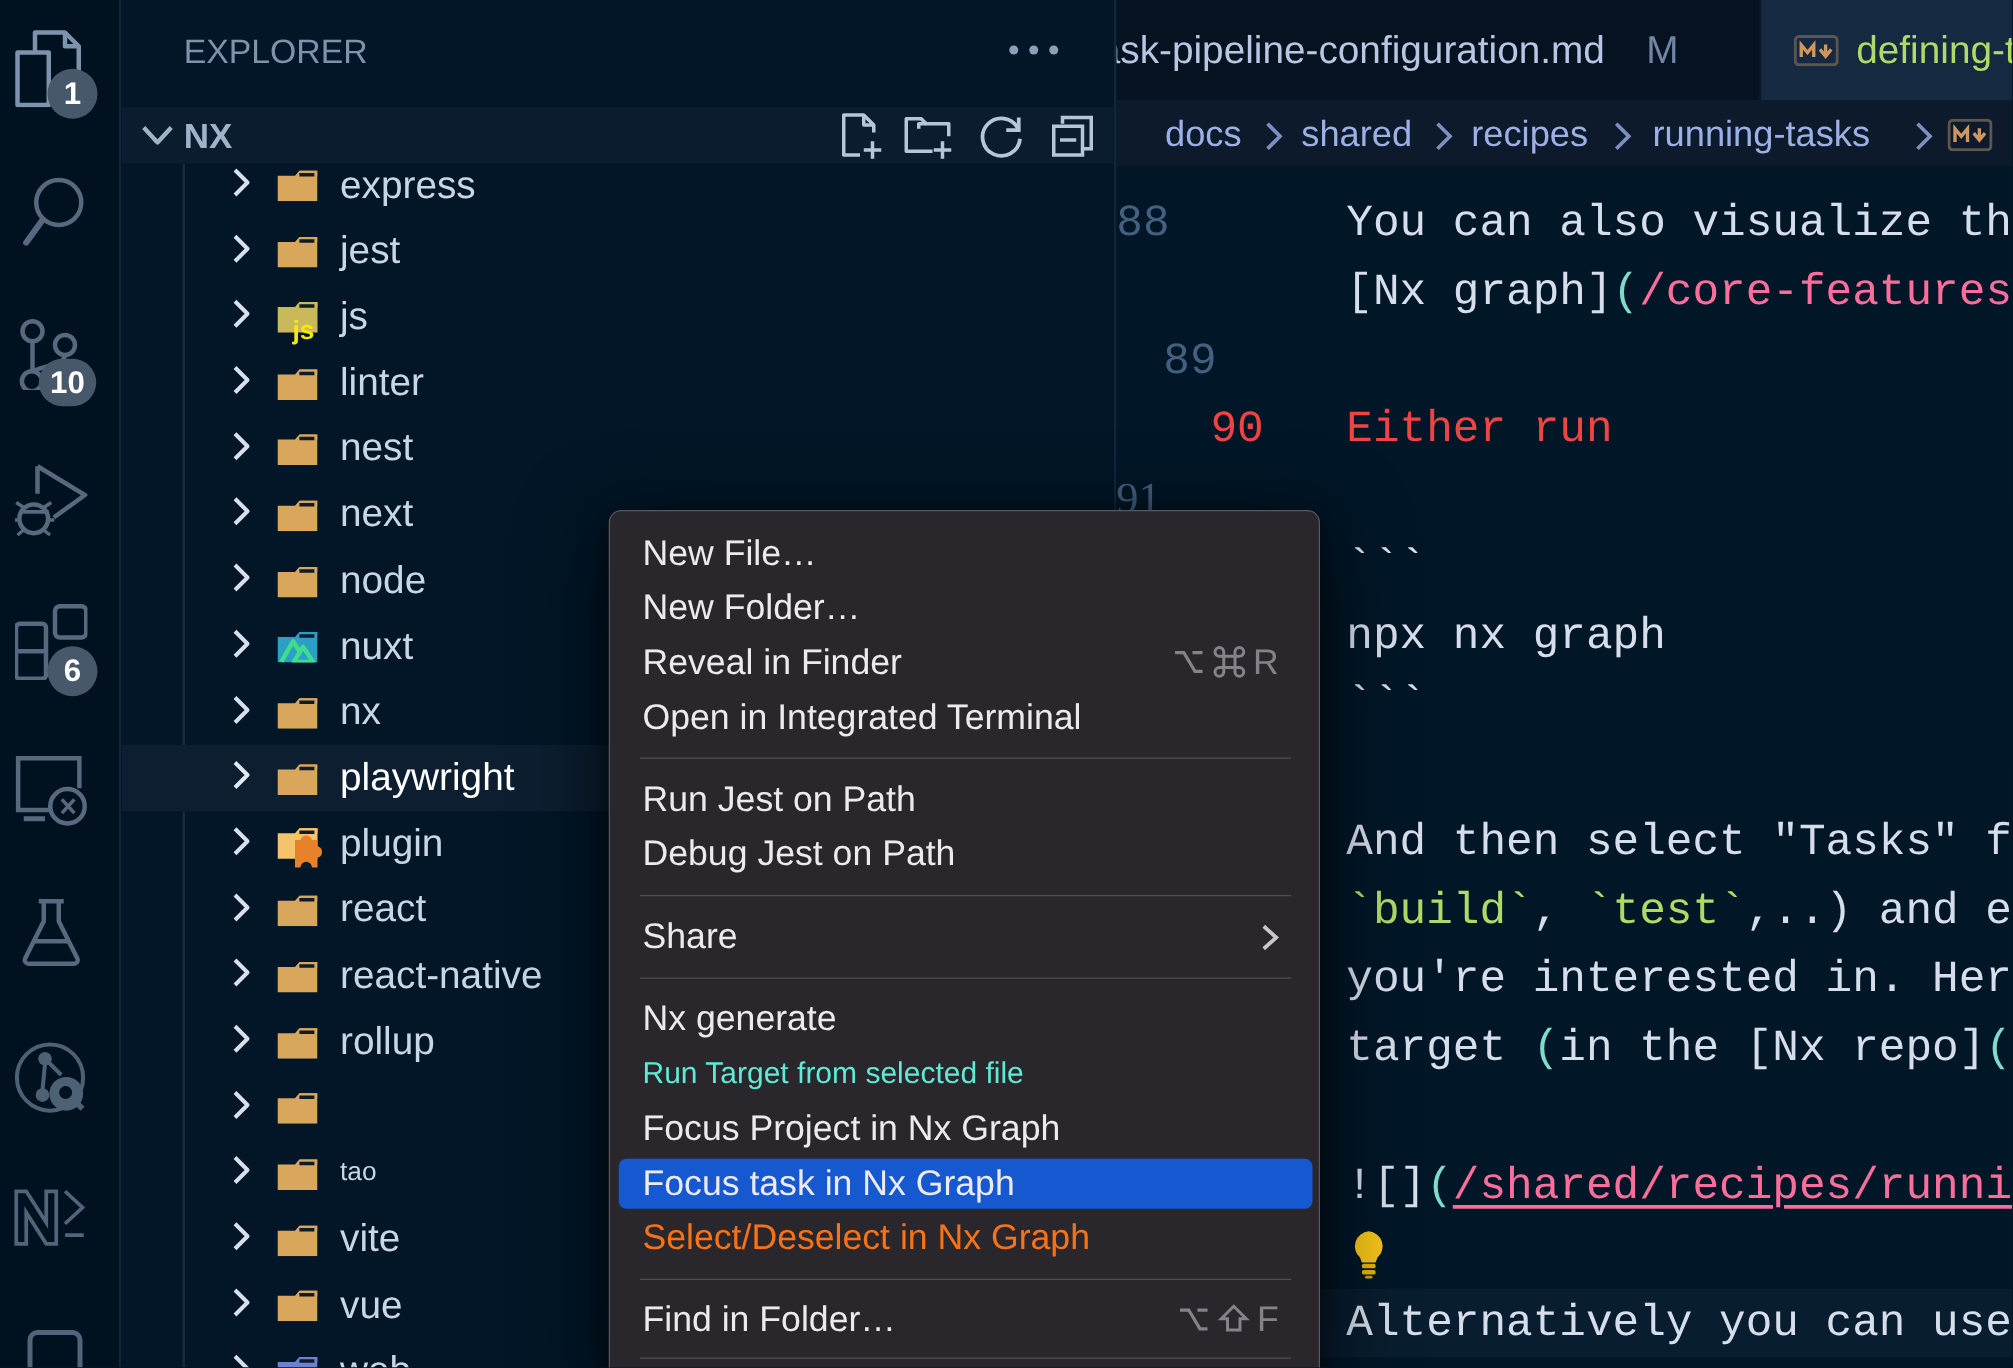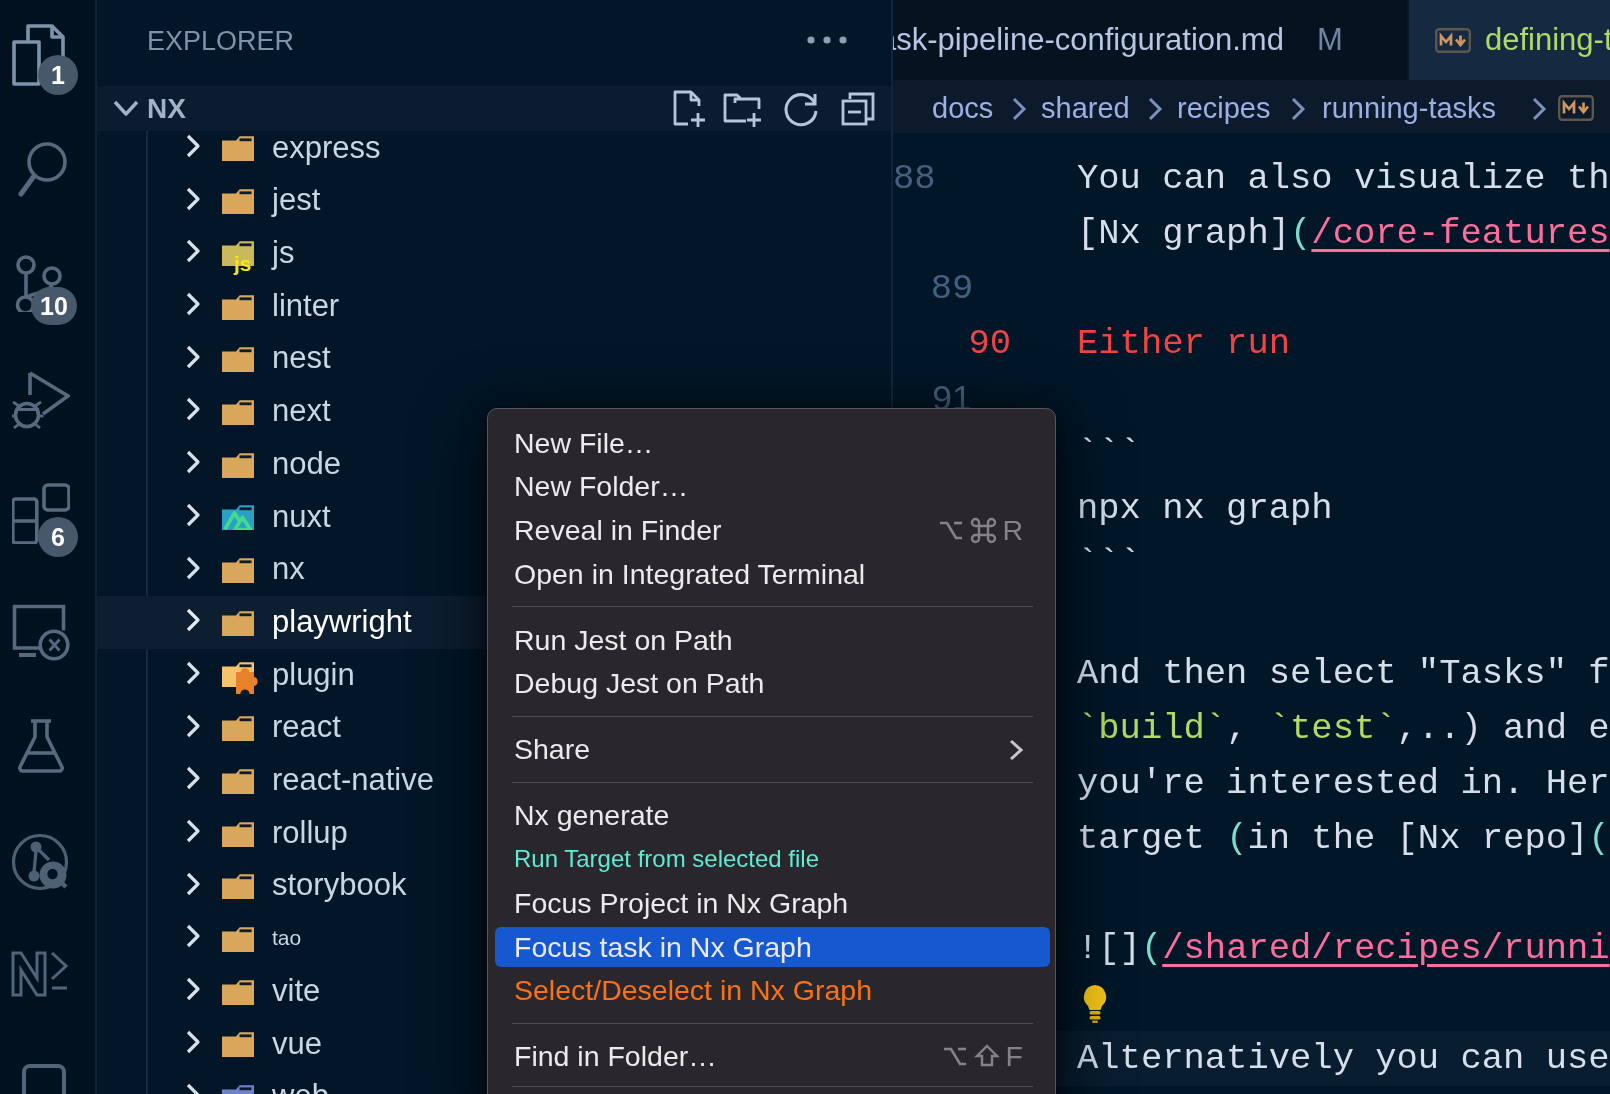--- a/index.html
+++ b/index.html
@@ -40,23 +40,23 @@
       </svg>
 <svg style="position:absolute;left:665px;top:95px" width="36" height="26" viewBox="0 0 36 26">
       <rect x="1.2" y="1.2" width="33.6" height="23.6" rx="3" fill="none" stroke="#5c564e" stroke-width="2.4"></rect>
       <path d="M6 18.5 V8 l5 6 5-6 v10.5" fill="none" stroke="#cf9660" stroke-width="2.7"></path>
       <path d="M25.5 7.5 v7.5 M21 11.5 l4.5 5.5 4.5-5.5" fill="none" stroke="#cf9660" stroke-width="2.7"></path>
       </svg>
 <div class="abs" style="left:0;top:1030.5px;width:717px;height:55px;background:#0d2235;opacity:0.62"></div>
 <div class="abs" style="left:0;top:150.5px;width:118px;height:55px;line-height:55px;font-family:'Liberation Mono',monospace;font-size:35.5px;color:#44607f">88</div>
 <div class="abs" style="left:0;top:260.5px;width:118px;height:55px;line-height:55px;text-align:center;font-family:'Liberation Mono',monospace;font-size:35.5px;color:#44607f">89</div>
 <div class="abs" style="left:0;top:315.5px;width:118px;height:55px;line-height:55px;text-align:right;font-family:'Liberation Mono',monospace;font-size:35.5px;color:#ef4444">90</div>
-<div class="abs" style="left:0;top:370.5px;width:118px;height:55px;line-height:55px;text-align:center;font-family:Liberation Sans, sans-serif;font-size:35.5px;color:#44607f">91</div>
+<div class="abs" style="left:0;top:370.5px;width:118px;height:55px;line-height:55px;text-align:left;font-family:Liberation Serif, serif;font-size:35.5px;color:#44607f">91</div>
 <div class="abs" style="left:184px;top:150.5px;height:55px;line-height:55px;font-family:'Liberation Mono',monospace;font-size:35.5px;color:#d6deeb;white-space:pre">You can also visualize th</div>
-<div class="abs" style="left:184px;top:205.5px;height:55px;line-height:55px;font-family:'Liberation Mono',monospace;font-size:35.5px;color:#d6deeb;white-space:pre">[Nx graph]<span style="color:#7fdbca">(</span><span style="color:#fb6e9b;text-decoration:underline;text-decoration-thickness:3px;text-underline-offset:6px">/core-features</span></div>
+<div class="abs" style="left:184px;top:205.5px;height:55px;line-height:55px;font-family:'Liberation Mono',monospace;font-size:35.5px;color:#d6deeb;white-space:pre">[Nx graph]<span style="color:#7fdbca">(</span><span style="color:#fb6e9b;text-decoration-thickness:3px;text-underline-offset:6px">/core-features</span></div>
 <div class="abs" style="left:184px;top:315.5px;height:55px;line-height:55px;font-family:'Liberation Mono',monospace;font-size:35.5px;color:#ef4444;white-space:pre">Either run</div>
 <div class="abs" style="left:184px;top:425.5px;height:55px;line-height:55px;font-family:'Liberation Mono',monospace;font-size:35.5px;color:#d6deeb;white-space:pre">```</div>
 <div class="abs" style="left:184px;top:480.5px;height:55px;line-height:55px;font-family:'Liberation Mono',monospace;font-size:35.5px;color:#d6deeb;white-space:pre">npx nx graph</div>
 <div class="abs" style="left:184px;top:535.5px;height:55px;line-height:55px;font-family:'Liberation Mono',monospace;font-size:35.5px;color:#d6deeb;white-space:pre">```</div>
 <div class="abs" style="left:184px;top:645.5px;height:55px;line-height:55px;font-family:'Liberation Mono',monospace;font-size:35.5px;color:#d6deeb;white-space:pre">And then select "Tasks" f</div>
 <div class="abs" style="left:184px;top:755.5px;height:55px;line-height:55px;font-family:'Liberation Mono',monospace;font-size:35.5px;color:#d6deeb;white-space:pre">you're interested in. Her</div>
 <div class="abs" style="left:184px;top:700.5px;height:55px;line-height:55px;font-family:'Liberation Mono',monospace;font-size:35.5px;color:#d6deeb;white-space:pre"><span style="color:#addb67">`build`</span>, <span style="color:#addb67">`test`</span>,..) and e</div>
 <div class="abs" style="left:184px;top:810.5px;height:55px;line-height:55px;font-family:'Liberation Mono',monospace;font-size:35.5px;color:#d6deeb;white-space:pre">target <span style="color:#7fdbca">(</span>in the [Nx repo]<span style="color:#7fdbca">(</span></div>
 <div class="abs" style="left:184px;top:920.5px;height:55px;line-height:55px;font-family:'Liberation Mono',monospace;font-size:35.5px;color:#d6deeb;white-space:pre">![]<span style="color:#7fdbca">(</span><span style="color:#fb6e9b;text-decoration:underline;text-decoration-thickness:3px;text-underline-offset:6px">/shared/recipes/runni</span></div>
 <svg style="position:absolute;left:184px;top:983px" width="36" height="40" viewBox="0 0 36 40">
@@ -329,21 +329,20 @@
       </svg>
 <div class="abs" style="left:175px;top:806.7px;height:52.7px;line-height:52.7px;font-size:31px;color:#c9d6e6;white-space:pre">rollup</div>
 <svg style="position:absolute;left:87px;top:870.7500000000001px" width="18" height="26" viewBox="0 0 18 26">
       <path d="M4 3 L14 13 L4 23" fill="none" stroke="#d8e1eb" stroke-width="3.2" stroke-linejoin="round"></path>
       </svg>
 <svg style="position:absolute;left:125px;top:872.2500000000001px" width="32" height="27" viewBox="0 0 32 27">
         <path d="M0 8 L0 27 L32 27 L32 2.5 L17.5 2.5 L14 6.5 L0 6.5 z" fill="#d9a75b"></path>
         <path d="M14.5 6.5 L17.8 2.5 L32 2.5 L32 6.5 z" fill="#d9a75b"></path>
         <rect x="17.5" y="4.4" width="12" height="2.8" fill="#0d1b2b"></rect>
       </svg>
-<div class="abs" style="left:175px;top:859.4px;height:52.7px;line-height:52.7px;font-size:31px;color:#c9d6e6;white-space:pre">storybook</div>
 <svg style="position:absolute;left:87px;top:923.45px" width="18" height="26" viewBox="0 0 18 26">
       <path d="M4 3 L14 13 L4 23" fill="none" stroke="#d8e1eb" stroke-width="3.2" stroke-linejoin="round"></path>
       </svg>
 <svg style="position:absolute;left:125px;top:924.95px" width="32" height="27" viewBox="0 0 32 27">
         <path d="M0 8 L0 27 L32 27 L32 2.5 L17.5 2.5 L14 6.5 L0 6.5 z" fill="#d9a75b"></path>
         <path d="M14.5 6.5 L17.8 2.5 L32 2.5 L32 6.5 z" fill="#d9a75b"></path>
         <rect x="17.5" y="4.4" width="12" height="2.8" fill="#0d1b2b"></rect>
       </svg>
 <div class="abs" style="left:175px;top:912.1px;height:52.7px;line-height:52.7px;font-size:21px;color:#c9d6e6;white-space:pre">tao</div>
 <svg style="position:absolute;left:87px;top:976.1500000000001px" width="18" height="26" viewBox="0 0 18 26">

